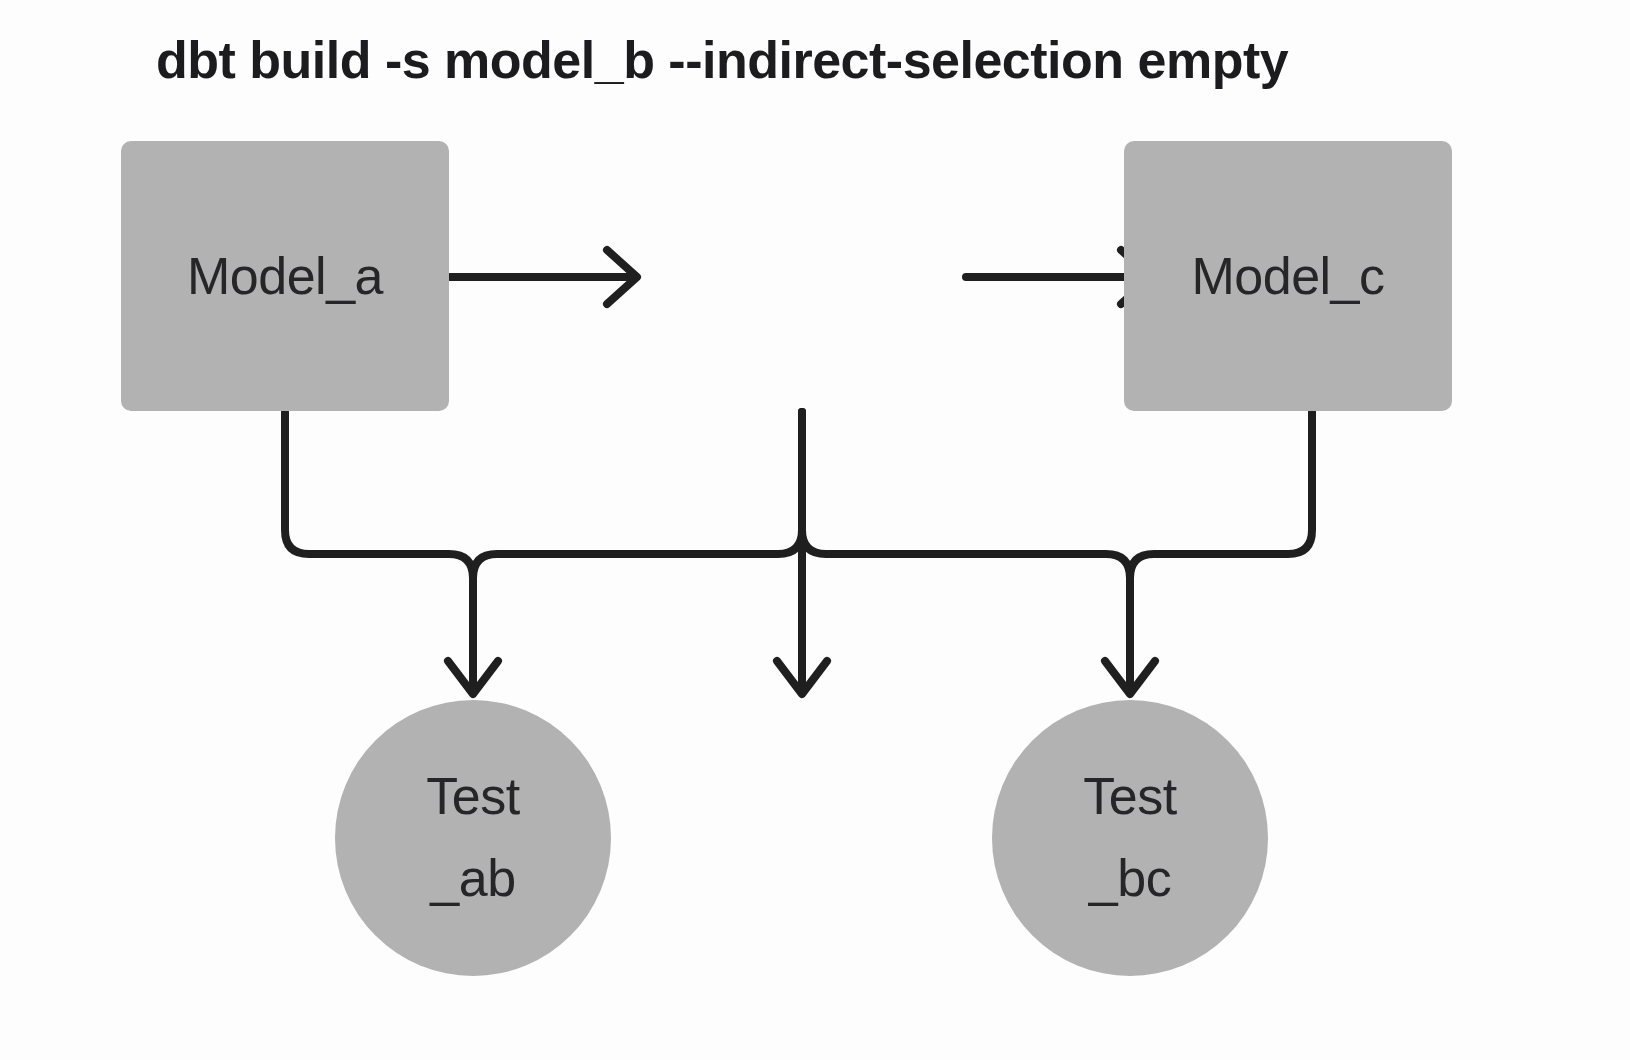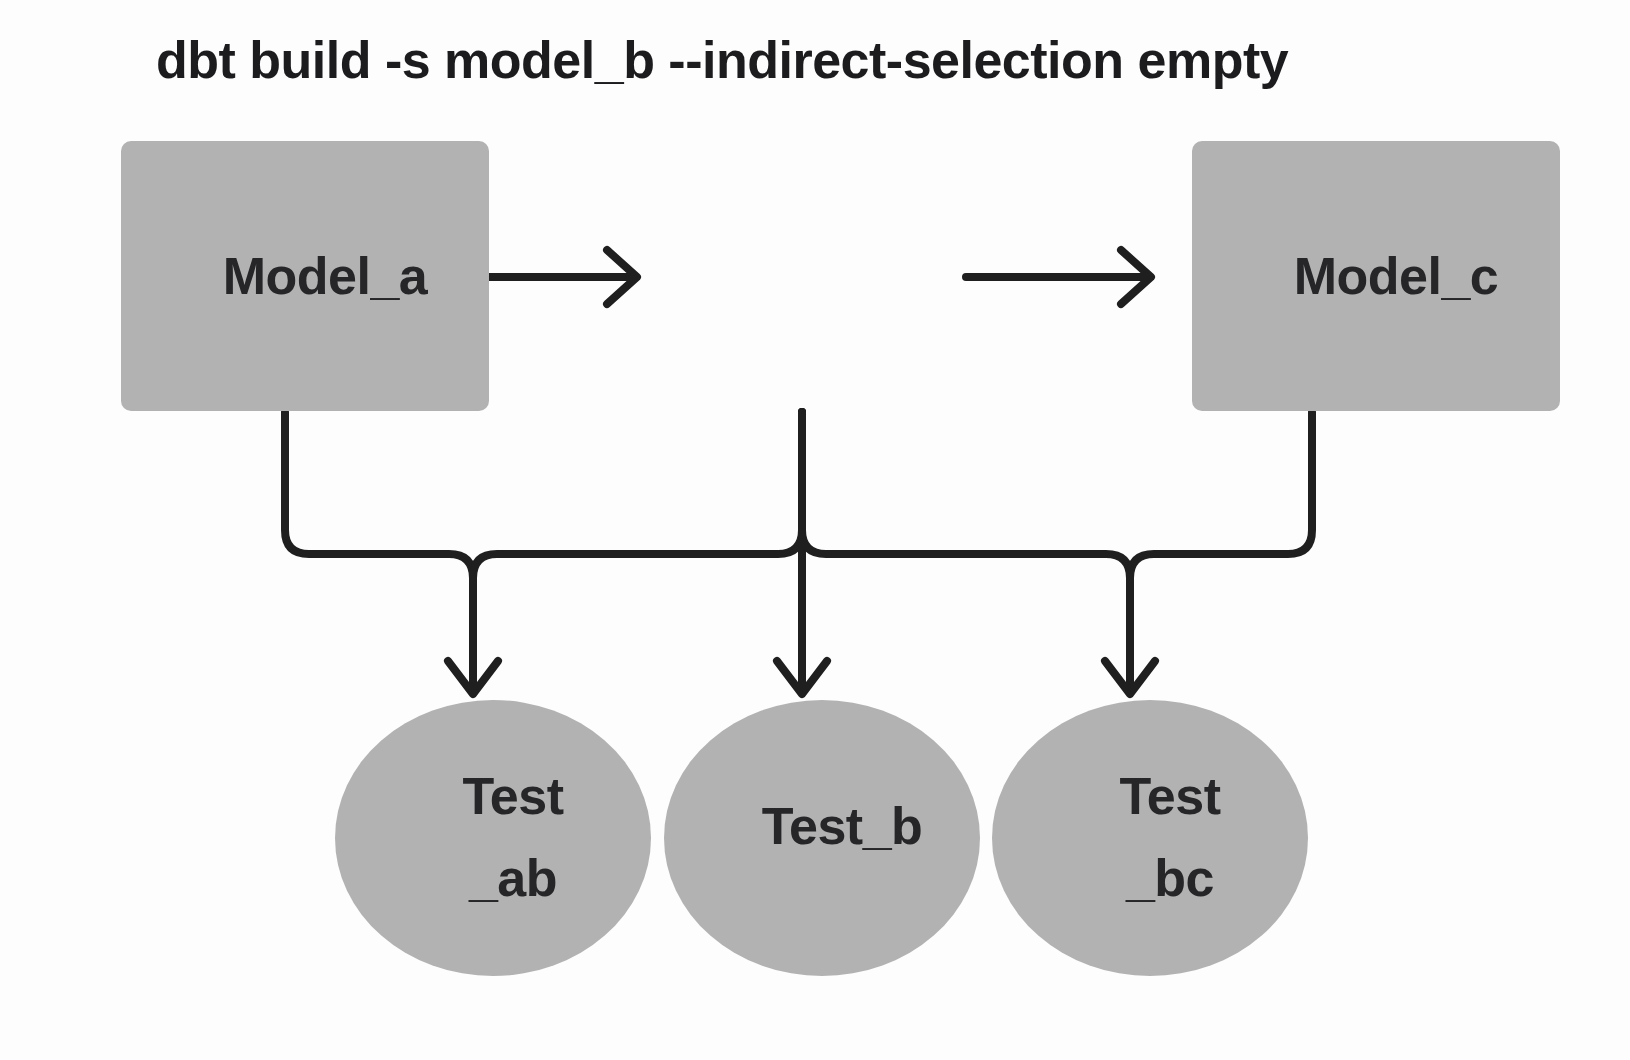--- a/index.html
+++ b/index.html
@@ -42,39 +42,38 @@
     stroke-linecap: round;
     stroke-linejoin: round;
   }
   .node {
     position: absolute;
     display: flex;
     align-items: center;
     justify-content: center;
     text-align: center;
     font-size: 52px;
-    font-weight: 700;
+    font-weight: 400;
     letter-spacing: -0.5px;
     color: var(--node-text, #262628);
-    padding-left: 40px;
   }
   .model {
     width: 328px;
     height: 270px;
     top: 141px;
     border-radius: 10px;
     background: var(--node-fill, #b2b2b3);
   }
   .model.selected {
     background: var(--selected-fill, #4697f6);
     color: var(--selected-text, #ffffff);
   }
   .model-a { left: 121px; }
   .model-b { left: 638px; }
-  .model-c { left: 1192px; }
+  .model-c { left: 1124px; }
   .test {
     width: 276px;
     height: 276px;
     top: 700px;
     border-radius: 50%;
     background: var(--node-fill, #b2b2b3);
     flex-direction: column;
     gap: 22px;
     line-height: 1.15;
   }
@@ -117,23 +116,19 @@
 
   <div class="node model model-c">
     <span>Model_c</span>
   </div>
 
   <div class="node test test-ab">
     <span>Test</span>
     <span>_ab</span>
   </div>
 
-  <div class="node test test-b">
-    <span>Test_b</span>
-    <span></span>
-  </div>
 
   <div class="node test test-bc">
     <span>Test</span>
     <span>_bc</span>
   </div>
 
 </div>
 
 </body></html>

